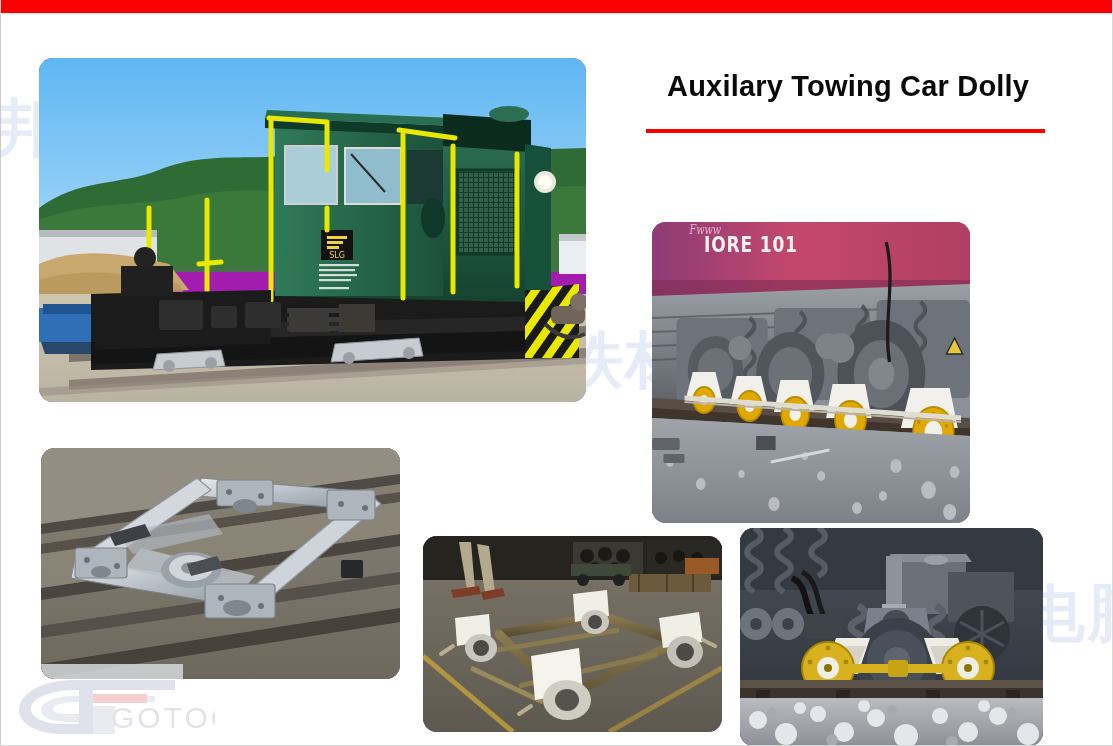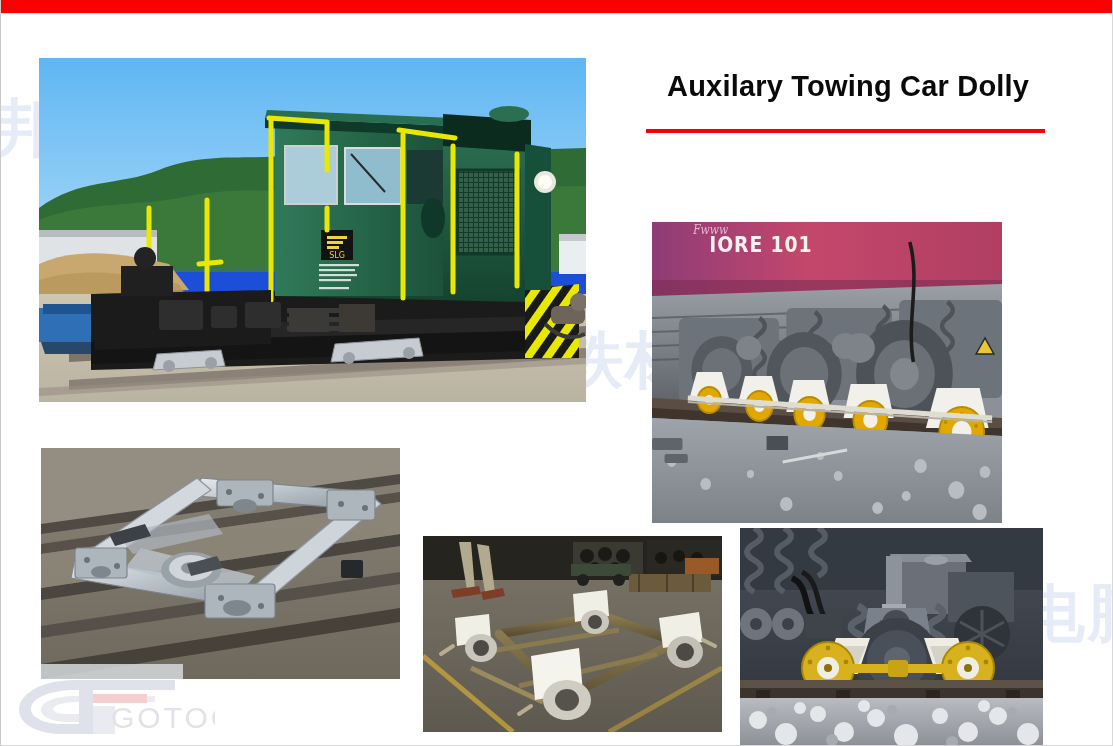--- a/index.html
+++ b/index.html
@@ -54,25 +54,26 @@
   }
   .title-rule{
     position:absolute;left:645px;top:129px;width:399px;height:4px;
     background:#fb0000;z-index:4;
   }
 
   
   .photo{
     position:absolute;
     overflow:hidden;
-    background:#1d4ed8;
+    background:#a21caf;
     z-index:3;
+    border-radius:14px;
   }
   .ph-loco   {left:38px; top:58px;  width:547px; height:344px;}
-  .ph-iore   {left:651px;top:222px; width:350px; height:301px;}
+  .ph-iore   {left:651px;top:222px; width:318px; height:301px;}
   .ph-frame  {left:40px; top:448px; width:359px; height:231px;}
   .ph-shop   {left:422px;top:536px; width:299px; height:196px;}
   .ph-closeup{left:739px;top:528px; width:303px; height:218px;}
 
   .photo svg{display:block;width:100%;height:100%;}
 
   
   .logo{
     position:absolute;left:14px;top:676px;width:200px;height:62px;z-index:5;
   }

